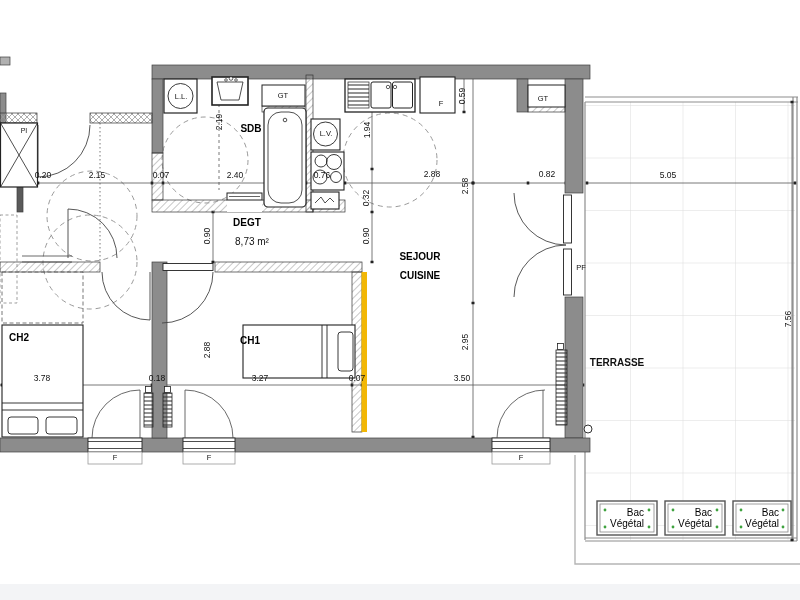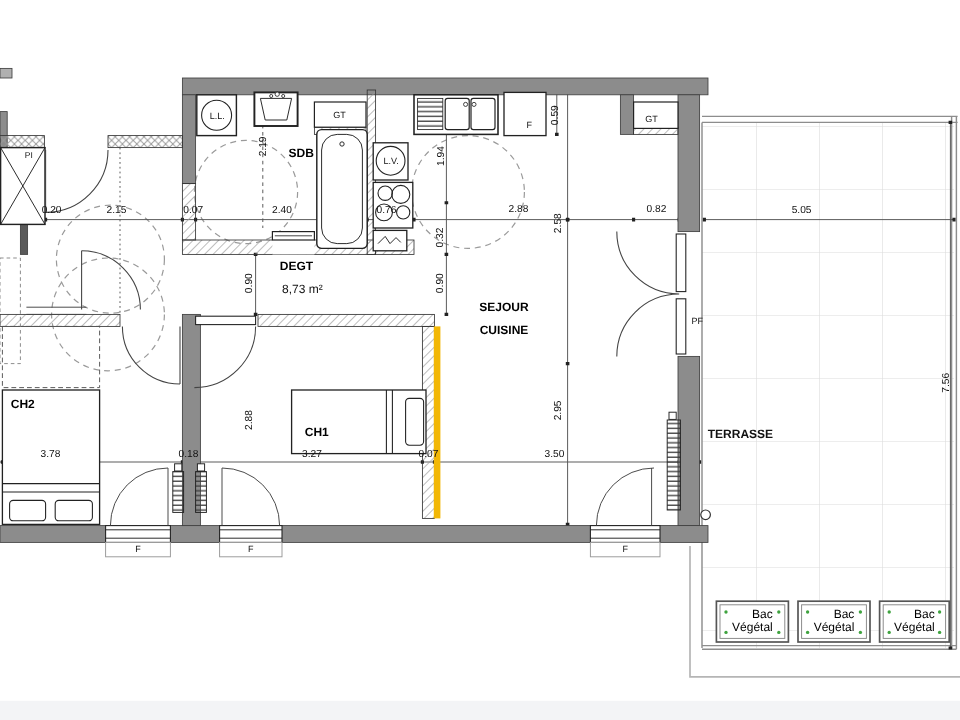--- a/index.html
+++ b/index.html
@@ -276,21 +276,21 @@
       <path d="M514,193 A52,52 0 0 0 566,245 M514,297 A52,52 0 0 1 566,245"></path>
     </g>
   </g>
 </svg>
 
 <div class="lbl room" style="left:251px;top:129px;">SDB</div>
 <div class="lbl room" style="left:247px;top:223px;text-align:center;">DEGT</div>
 <div class="lbl area" style="left:252px;top:242px;">8,73 m²</div>
 <div class="lbl room" style="left:420px;top:257px;">SEJOUR</div>
 <div class="lbl room" style="left:420px;top:276px;">CUISINE</div>
-<div class="lbl room" style="left:264px;top:341px;margin-top:20px;">CH1</div>
+<div class="lbl room" style="left:250px;top:341px;">CH1</div>
 <div class="lbl room" style="left:19px;top:338px;">CH2</div>
 <div class="lbl area" style="left:617px;top:363px;font-weight:bold;">TERRASSE</div>
 
 <div class="lbl small" style="left:181px;top:97px;">L.L.</div>
 <div class="lbl small" style="left:326px;top:134px;">L.V.</div>
 <div class="lbl small" style="left:283px;top:96px;">GT</div>
 <div class="lbl small" style="left:543px;top:99px;">GT</div>
 <div class="lbl small" style="left:441px;top:104px;">F</div>
 <div class="lbl tiny" style="left:24px;top:130px;">PI</div>
 <div class="lbl small" style="left:581px;top:268px;">PF</div>

